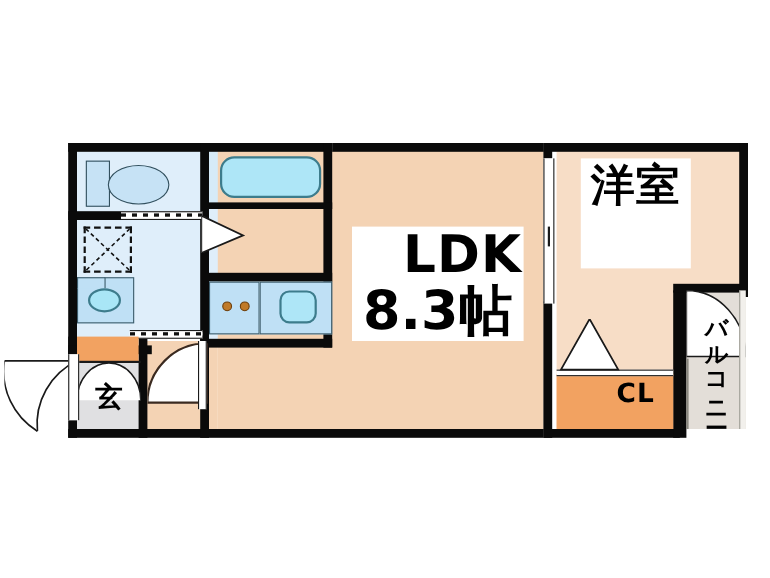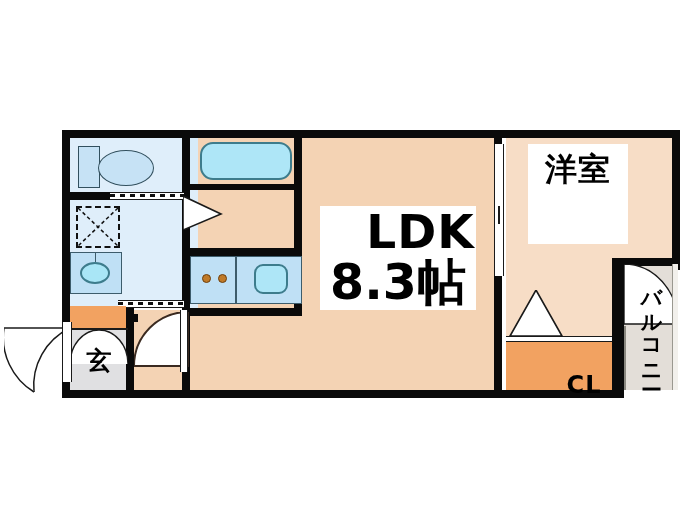--- a/index.html
+++ b/index.html
@@ -33,21 +33,21 @@
   .burner{background:#c07a28;border:1px solid #6d3f0c;border-radius:50%;}
   .slide-rail{background:#ffffff;border-top:1.5px solid #1a1a1a;border-bottom:1.5px solid #1a1a1a;}
   .slide-dash{height:3px;background:repeating-linear-gradient(to right,#111 0 5px,#fff 5px 10px);}
 
   
   .lbl{display:flex;align-items:center;justify-content:center;
        color:#000;line-height:1.02;text-align:center;}
   .lbl-box{background:#ffffff;}
   .ldk-l1{font-size:47px;font-weight:700;letter-spacing:1px;}
   .ldk-l2{font-size:49px;font-weight:700;}
-  .room-l1{font-size:32px;font-weight:700;letter-spacing:1px;}
+  .room-l1{font-size:40px;font-weight:700;letter-spacing:1px;}
   .room-l2{font-size:41px;font-weight:700;}
   .cl-l{font-size:24px;font-weight:600;letter-spacing:1px;}
   .gen-l{font-size:25px;font-weight:700;}
   .bal-l{font-size:21px;font-weight:600;writing-mode:vertical-rl;
          letter-spacing:2px;line-height:1;}
 </style>
 </head>
 <body>
 
 <div id="plan">
@@ -170,21 +170,21 @@
     <div style="position:absolute;left:3px;top:62px;width:2px;height:18px;background:#1a1a1a;"></div>
   </div>
 
   <div class="abs floor-closet" style="left:506px; top:340px; width:106px; height:50px;"></div>
   <div class="abs" style="left:506px; top:336px; width:106px; height:6px;background:#ffffff;border-top:1.6px solid #1a1a1a;border-bottom:1.6px solid #1a1a1a;"></div>
   <div class="abs" style="left:508px; top:290px; width:56px; height:48px;">
     <svg width="56" height="48" viewBox="0 0 56 48">
       <polygon points="28,0 54,46 2,46" fill="#ffffff" stroke="#1a1a1a" stroke-width="1.6"></polygon>
     </svg>
   </div>
-  <div class="abs lbl cl-l" style="left:506px; top:368px; width:118px; height:34px;padding-left:38px;">CL</div>
+  <div class="abs lbl cl-l" style="left:506px; top:340px; width:106px; height:34px;padding-left:38px;">CL</div>
 
   <div class="abs" style="left:624px; top:264px; width:54px; height:62px;">
     <svg width="54" height="62" viewBox="0 0 54 62">
       <path d="M0 0 L0 0 A54 60 0 0 1 54 60 L0 60 Z" fill="#ffffff" stroke="#1a1a1a" stroke-width="1.4"></path>
     </svg>
   </div>
   <div class="abs" style="left:624px; top:326px; width:2px; height:64px;background:#8a8880;"></div>
   <div class="abs" style="left:672px; top:264px; width:6px; height:126px;background:#f2f0ec;border-left:1.2px solid #9a9890;"></div>
   <div class="abs lbl bal-l" style="left:634px; top:268px; width:34px; height:118px;">バルコニー</div>
 

